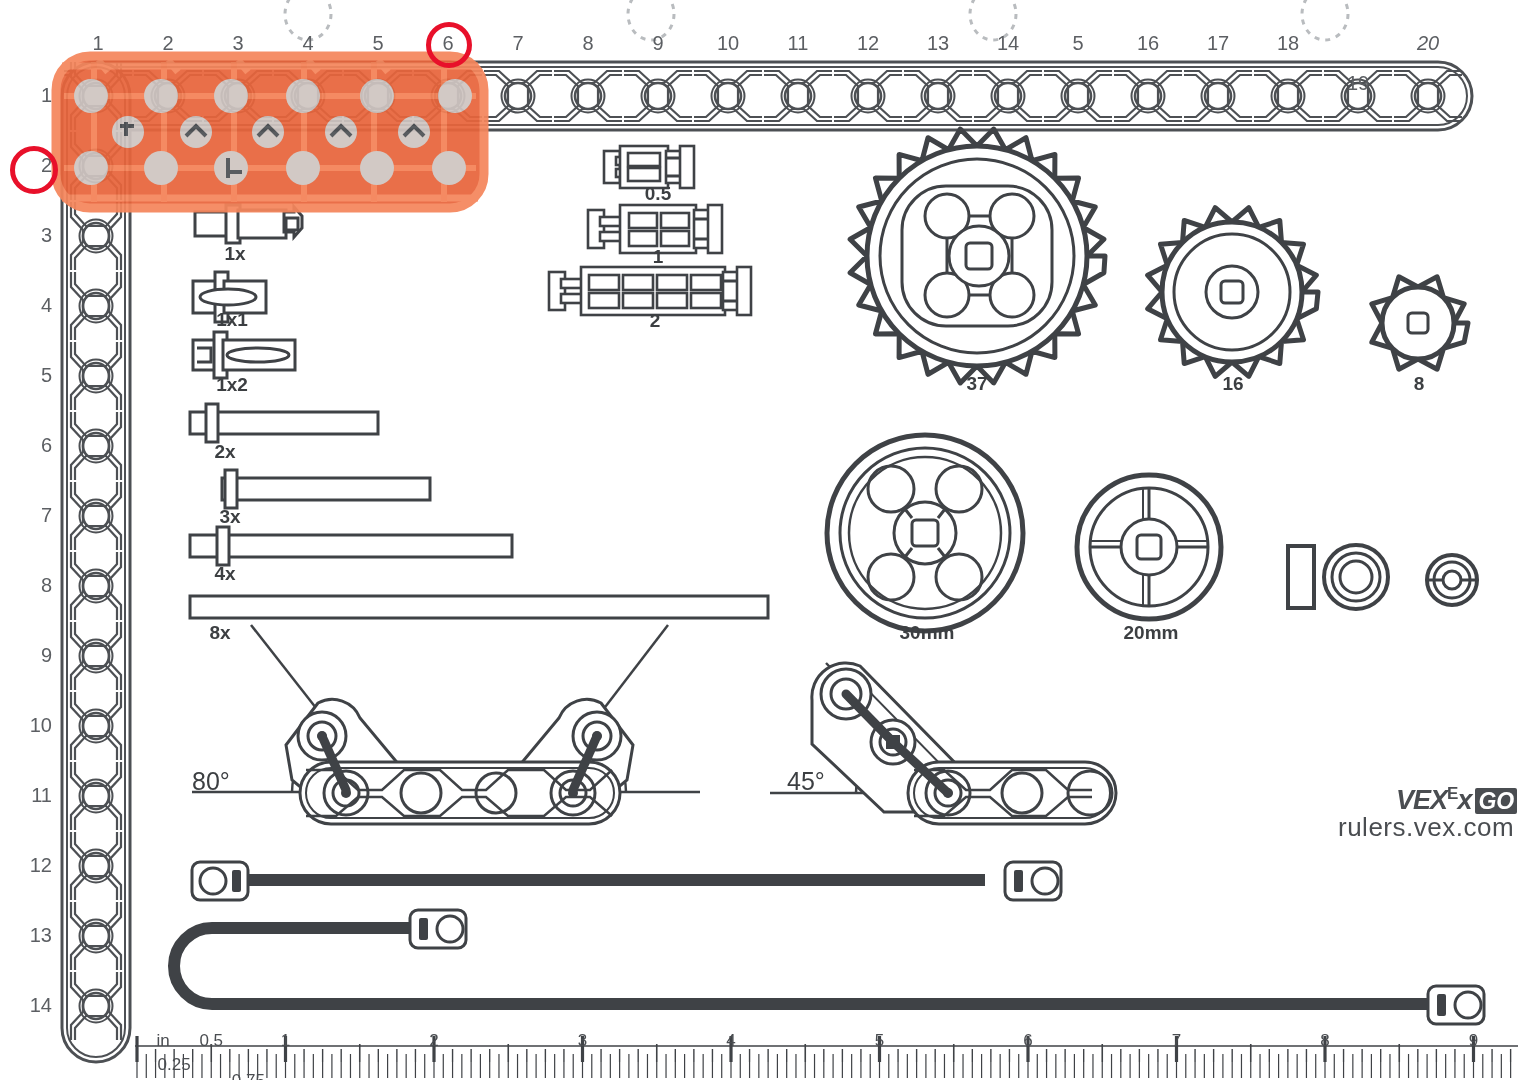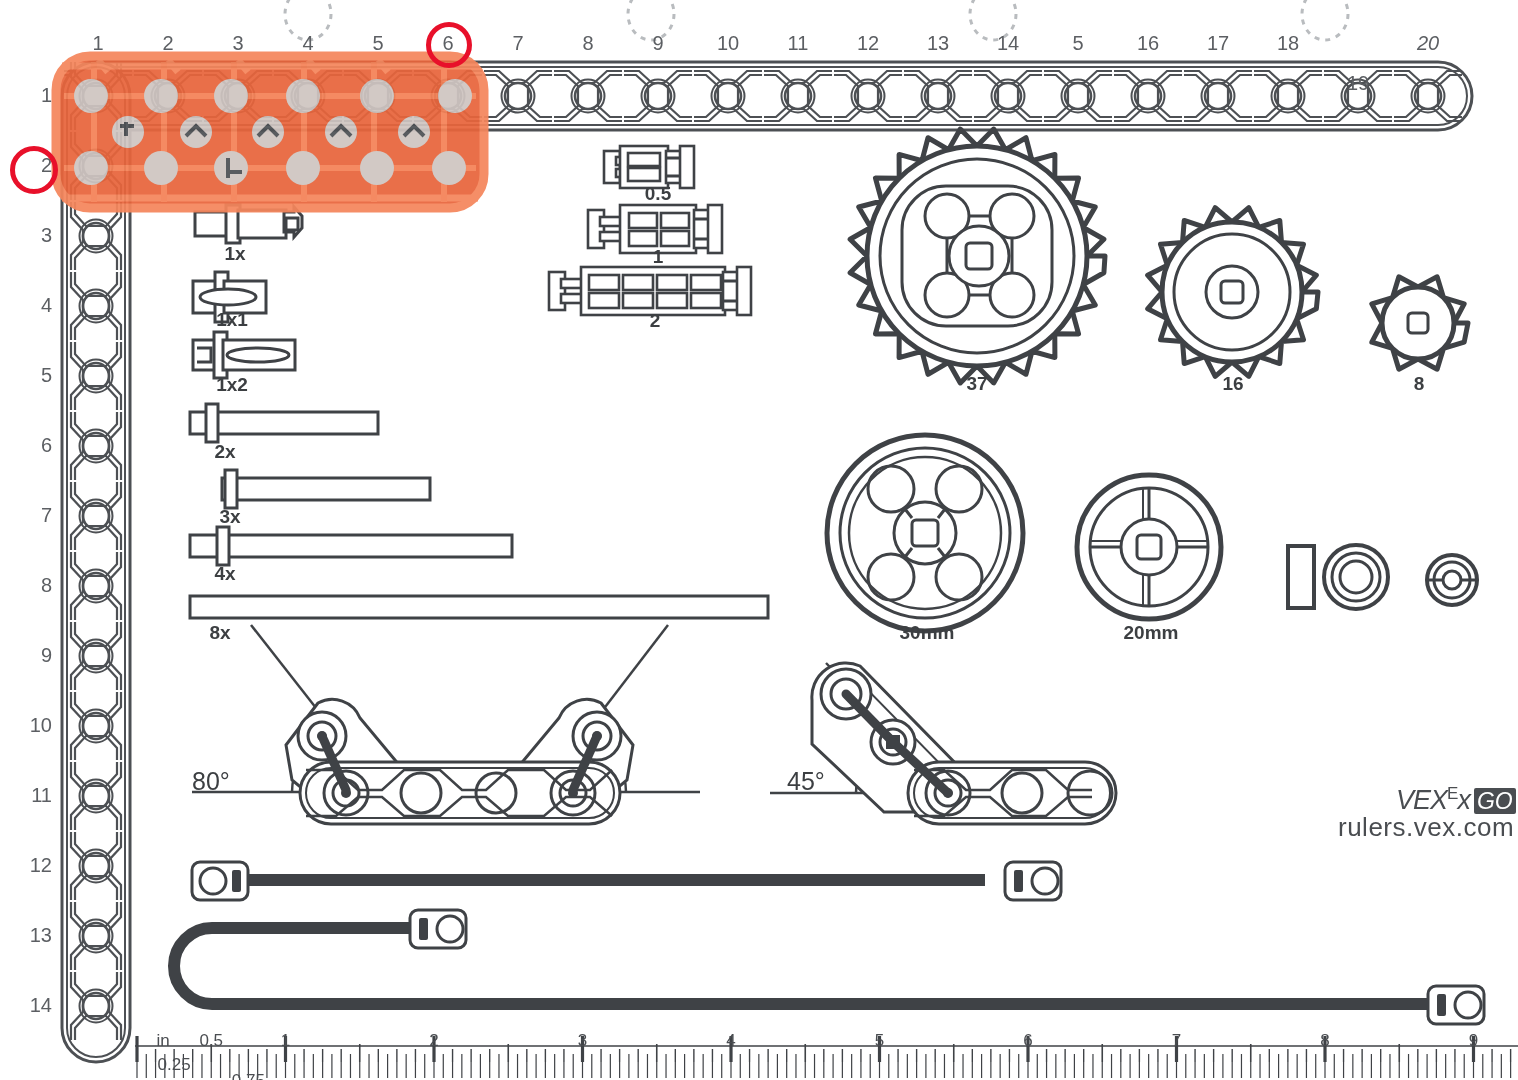--- a/index.html
+++ b/index.html
@@ -30,21 +30,21 @@
   }
   .redring{
     position:absolute;
     border:5px solid #e8102a;
     border-radius:50%;
     box-sizing:border-box;
     background:transparent;
   }
   .vexlogo{
     position:absolute;
-    font-weight:normal;
+    font-weight:bold;
     font-style:italic;
     color:#4a4d51;
     font-size:27px;
     letter-spacing:-1px;
   }
   .vexlogo .sup{font-size:17px;vertical-align:super;font-style:normal;}
   .vexlogo .go{
     font-size:23px;background:#4a4d51;color:#fff;
     padding:0 3px;border-radius:2px;margin-left:4px;letter-spacing:0px;
   }

